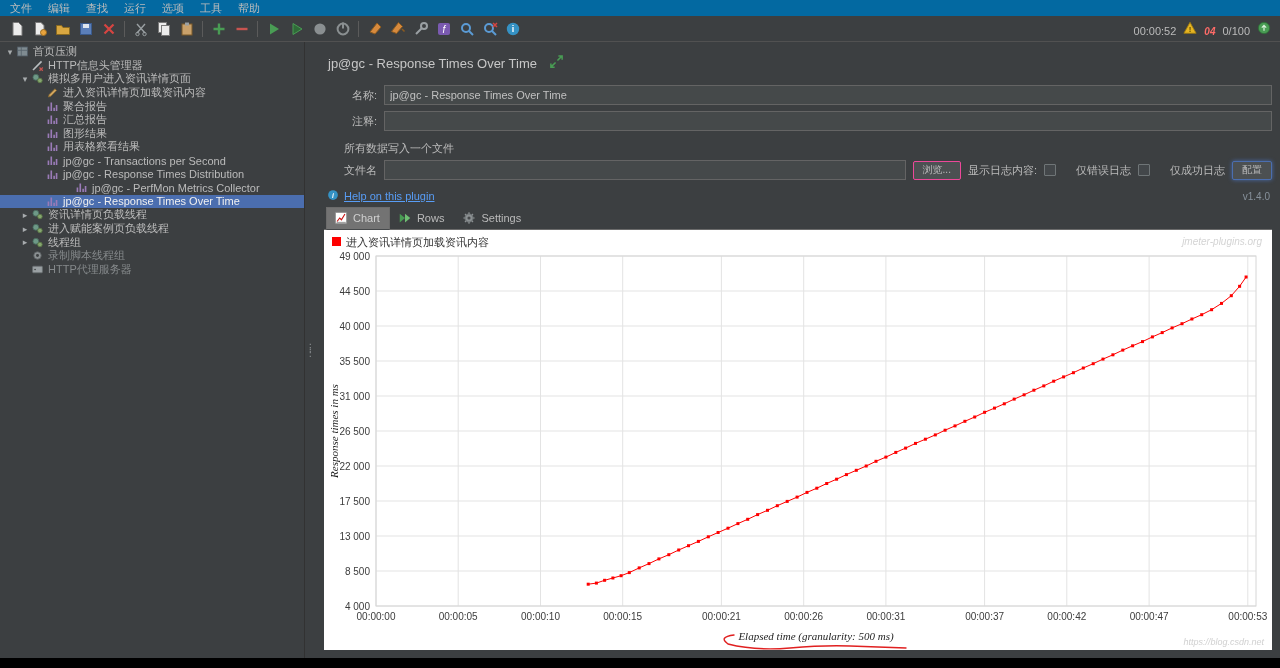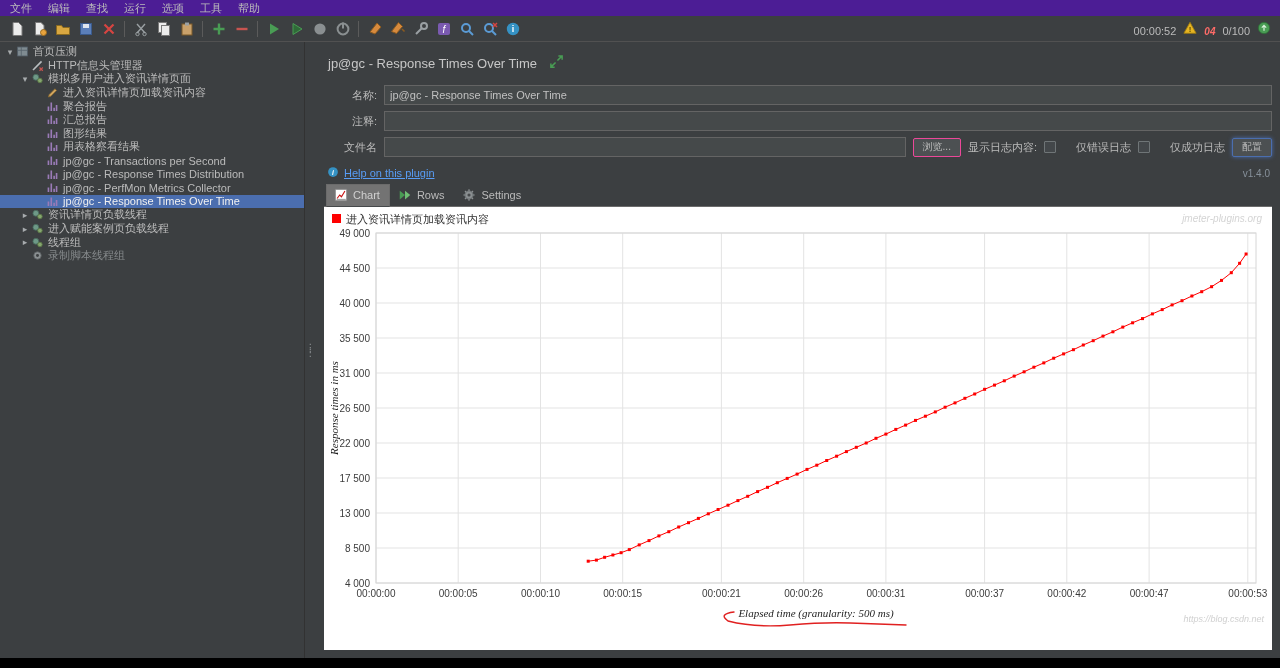--- a/index.html
+++ b/index.html
@@ -3,21 +3,21 @@
 <meta charset="utf-8">
 <style>
   html,body{margin:0;padding:0}
   body{
     width:1280px;height:668px;overflow:hidden;
     background:#3c3f41;color:#bbbbbb;
     font-family:"Liberation Sans","DejaVu Sans",sans-serif;
     font-size:11px;
   }
   
-  .menubar{height:16px;display:flex;align-items:center;padding:0 2px;background:#4c1d95}
+  .menubar{height:16px;display:flex;align-items:center;padding:0 2px;background:#0369a1}
   .menu-item{padding:1px 8px;cursor:default;color:#bbbbbb}
   
   .toolbar{height:25px;display:flex;align-items:center;padding:0 5px;background:#3c3f41;border-bottom:1px solid #515151}
   .tb-icon{width:21px;height:21px;display:flex;align-items:center;justify-content:center;margin:0 1px;border-radius:2px}
   .tb-icon svg{width:16px;height:16px}
   .tb-sep{width:1px;height:16px;background:#5b5b5b;margin:0 4px}
   .tb-status{margin-left:auto;display:flex;align-items:flex-end;gap:7px;font-size:11px;color:#bbbbbb;padding-right:4px}
   .tb-status svg{width:14px;height:14px}
   .warn-count{color:#ff6b68;font-weight:bold;font-style:italic;font-size:10px}
   
@@ -307,21 +307,21 @@
       </div>
       <div class="tree-row" style="padding-left: 34px;">
         <span class="arrow"></span>
         <span class="ticon">
           <svg viewBox="0 0 16 16">
             <path d="M3 13.5V8M6.5 13.5V3M10 13.5V9.5M13 13.5V6" stroke="#9a7bb8" stroke-width="2"></path>
           </svg>
         </span>
         <span class="tlabel">jp@gc - Response Times Distribution</span>
       </div>
-      <div class="tree-row" style="padding-left: 34px;">
+      <div class="tree-row" style="padding-left: 27px; margin-left: 36px;">
         <span class="arrow"></span>
         <span class="ticon">
           <svg viewBox="0 0 16 16">
             <path d="M3 13.5V8M6.5 13.5V3M10 13.5V9.5M13 13.5V6" stroke="#9a7bb8" stroke-width="2"></path>
           </svg>
         </span>
         <span class="tlabel">jp@gc - PerfMon Metrics Collector</span>
       </div>
       <div class="tree-row selected" style="padding-left: 34px;">
         <span class="arrow"></span>
@@ -364,20 +364,30 @@
       </div>
       <div class="tree-row disabled" style="padding-left: 19px;">
         <span class="arrow"></span>
         <span class="ticon">
           <svg viewBox="0 0 16 16">
             <circle cx="8" cy="8" r="4.6" fill="#8a8f91" stroke="#5a5f61"></circle>
             <circle cx="8" cy="8" r="1.8" fill="#3c3f41"></circle>
           </svg>
         </span>
         <span class="tlabel">录制脚本线程组</span>
+      </div>
+      <div class="tree-row disabled" style="padding-left: 19px;">
+        <span class="arrow"></span>
+        <span class="ticon">
+          <svg viewBox="0 0 16 16">
+            <rect x="2" y="4" width="12" height="8" rx="1" fill="#9aa0a3" stroke="#6a7073"></rect>
+            <circle cx="5" cy="8" r="1" fill="#3c3f41"></circle>
+          </svg>
+        </span>
+        <span class="tlabel">HTTP代理服务器</span>
       </div>
     </div>
 
   <div class="splitter">
     <div class="grip">⋮<br>⋮</div>
   </div>
 
   <div class="main">
     <div class="panel-title">
       <span>jp@gc - Response Times Over Time</span>
@@ -390,20 +400,21 @@
     <div class="frow">
       <span class="flabel">名称:</span>
       <input class="text" type="text" value="jp@gc - Response Times Over Time" style="">
     </div>
 
     <div class="frow">
       <span class="flabel">注释:</span>
       <input class="text" type="text" value="" style="">
     </div>
 
+    <div class="section-label">所有数据写入一个文件</div>
 
     <div class="frow">
       <span class="flabel" style="margin-left:20px">文件名</span>
       <input class="text" type="text" value="" style="">
       <button class="btn">浏览...</button>
       <span class="log-label">显示日志内容:</span>
       <span class="chk">
         <span class="box"></span>
         <span>仅错误日志</span>
       </span>

